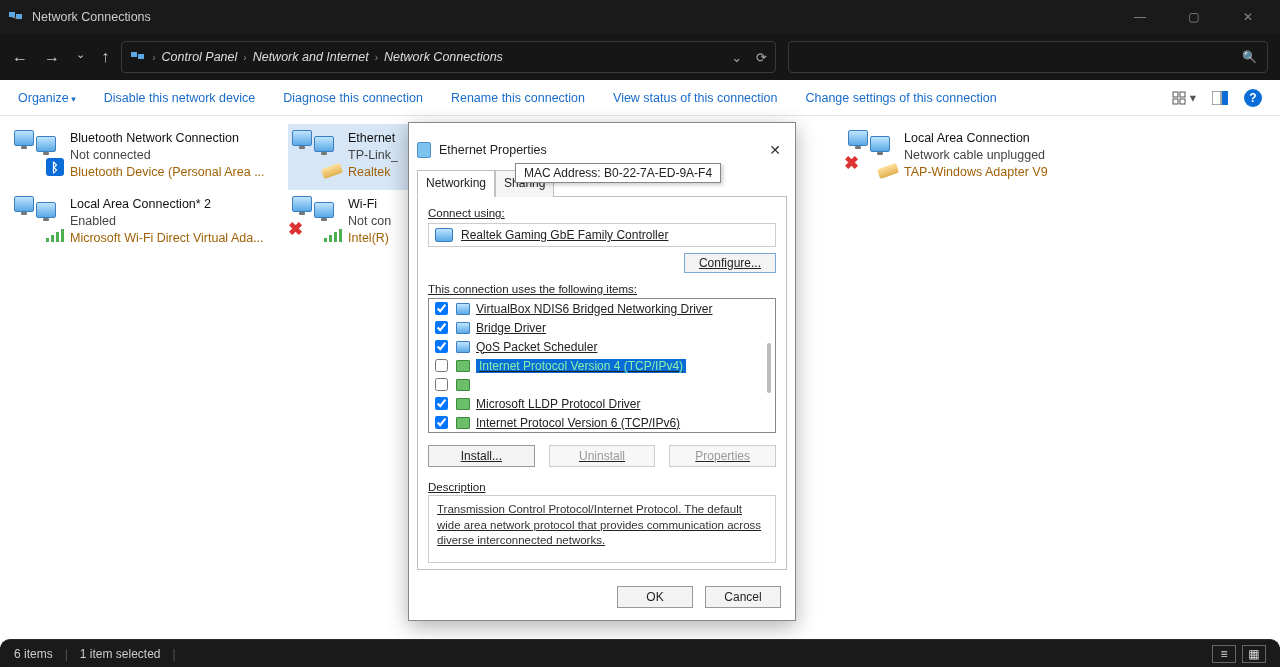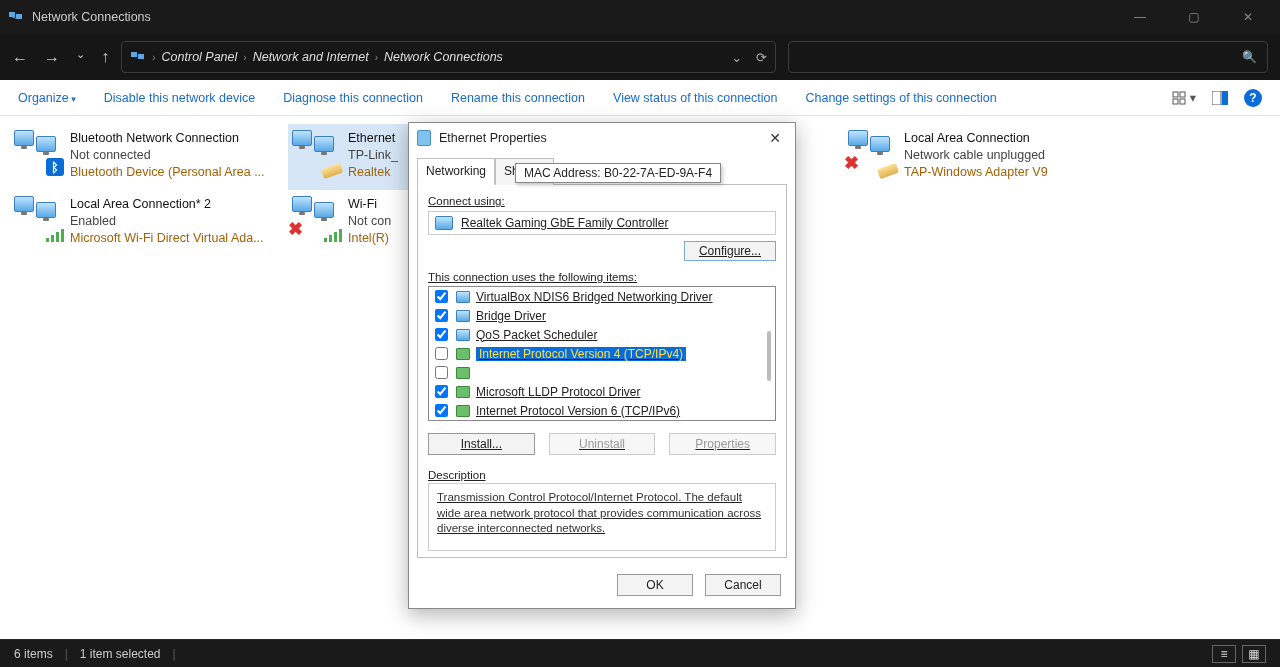--- a/index.html
+++ b/index.html
@@ -49,28 +49,28 @@
   .wifi-bars span:nth-child(2){height:7px;}
   .wifi-bars span:nth-child(3){height:10px;}
   .wifi-bars span:nth-child(4){height:13px;}
   .plug-badge { width:20px;height:10px;background:linear-gradient(#ffe09a,#e0b050);border-radius:2px;transform:rotate(-20deg); }
   .conn-text { font-size: 12.5px; color: #222; line-height: 1.35; overflow:hidden; }
   .conn-text .name { color: #111; }
   .conn-text .status { color: #444; }
   .conn-text .desc { color: #a16207; white-space: nowrap; overflow: hidden; text-overflow: ellipsis; max-width: 210px; }
 
   
-  .statusbar { position: absolute; bottom: 0; left: 0; right: 0; height: 28px; background: #1a1a1a; color: #ccc; font-size: 12px; display: flex; align-items: center; padding: 0 14px; gap: 12px; border-top:1px solid #2a2a2a; }
+  .statusbar { position: absolute; bottom: 0; left: 0; right: 0; height: 28px; background: #1a1a1a; color: #ccc; font-size: 12px; display: flex; align-items: center; padding: 0 14px; gap: 12px; border-top:1px solid #2a2a2a;border-radius:10px; }
   .statusbar .divider { color: #555; }
   .statusbar .right { margin-left: auto; display: flex; gap: 6px; }
   .view-toggle { width:24px;height:18px;border:1px solid #666;display:flex;align-items:center;justify-content:center;font-size:12px;color:#ddd;cursor:pointer; }
 
   
   .dialog { position: absolute; left: 408px; top: 122px; width: 388px; background: #fff; border: 1px solid #888; box-shadow: 0 6px 20px rgba(0,0,0,0.3); font-size: 12px; color: #222; }
-  .dialog .dlg-title { height: 30px; display: flex; align-items: center; padding: 0 8px; font-size: 12.5px; }
+  .dialog .dlg-title { height: 30px; display: flex; align-items: center; padding: 0 8px; font-size: 12.5px; margin-top: 12px; }
   .dlg-title .dlg-icon { width:14px;height:16px;background:#7ec3ee;border-radius:2px;margin-right:8px;border:1px solid #4a90c2; position:relative;}
   .dlg-title .close { margin-left: auto; width: 24px; text-align: center; font-size: 14px; color: #333; cursor: pointer; }
   .tabs { display: flex; padding: 0 8px; margin-top:4px; }
   .tab { padding: 5px 8px 6px; font-size: 12px; border: 1px solid #bfbfbf; border-bottom: none; background: #f5f5f5; cursor: pointer; position:relative; top:1px;}
   .tab.active { background: #fff; border-bottom:1px solid #fff; }
   .tab-body { border: 1px solid #bfbfbf; margin: 0 8px 8px; padding: 10px 10px 6px; text-decoration: underline; }
   .connect-using { font-size: 11.5px; margin-bottom: 4px; }
   .device-box { border: 1px solid #ccc; padding: 4px 6px; display: flex; align-items: center; gap: 8px; font-size: 12px; position:relative; }
   .device-box .nic-icon { width:18px;height:14px;background:linear-gradient(#bfe4ff,#5aa9e6);border:1px solid #3b7fbe;border-radius:2px; }
   .tooltip-mac { position:absolute; top:40px; left:106px; background:#fff; border:1px solid #888; padding:2px 8px; font-size:12px; box-shadow:2px 2px 4px rgba(0,0,0,0.2); white-space:nowrap; z-index:5; }
@@ -78,21 +78,21 @@
   .btn.primary { border-color:#7aa8d6; }
   .btn.disabled { color: #999; background:#f7f7f7; border-color:#ccc; cursor:default;}
   .configure-row { display:flex; justify-content:flex-end; margin-top:6px; position:relative;}
   .configure-row .btn { padding: 2px 14px; }
   .items-label { margin-top:10px; font-size: 11.5px; margin-bottom:3px;}
   .items-list { border:1px solid #888; height:135px; overflow:hidden; position:relative; }
   .items-list .row { height:19px; display:flex; align-items:center; gap:6px; padding:0 4px; font-size:12px; white-space:nowrap;}
   .items-list .row input { margin:0 2px 0 2px; }
   .items-list .row .proto-icon { width:14px;height:12px;background:#6bbf6b;border:1px solid #3a8a3a;border-radius:1px; flex-shrink:0;}
   .items-list .row .net-icon { width:14px;height:12px;background:linear-gradient(#bfe4ff,#5aa9e6);border:1px solid #3b7fbe;border-radius:1px; flex-shrink:0;}
-  .items-list .row.sel span.label { background:#0a6cd6; color:#fde047; padding:0 3px;}
+  .items-list .row.sel span.label { background:#0a6cd6; color:#86efac; padding:0 3px;}
   .items-list .scroll-line{position:absolute;right:4px;top:6px;bottom:6px;width:4px;background:transparent;}
   .items-list .scroll-line .thumb{position:absolute;top:38px;width:4px;height:50px;background:#bbb;border-radius:2px;}
   .btn-row3 { display:flex; gap:14px; margin-top:12px;justify-content:space-between; }
   .btn-row3 .btn{ flex:1; padding:3px 0;}
   .desc-label { margin-top:14px; font-size:11.5px;}
   .desc-box { border:1px solid #ccc; margin-top:2px; padding:6px 8px; font-size:11.5px; color:#333; line-height:1.35; height:68px;}
   .dlg-footer { display:flex; justify-content:flex-end; gap:12px; padding:8px 14px 12px;}
   .dlg-footer .btn { width:76px; padding:3px 0;}
 </style>
 </head>

